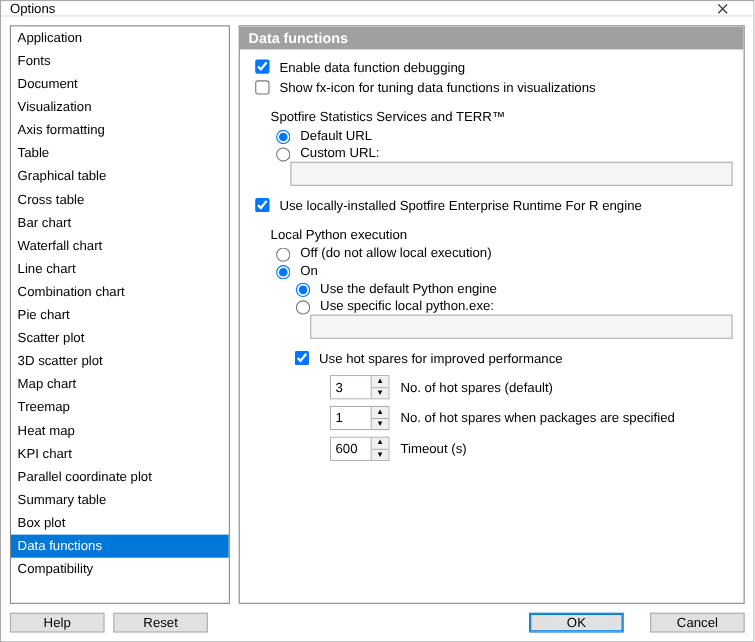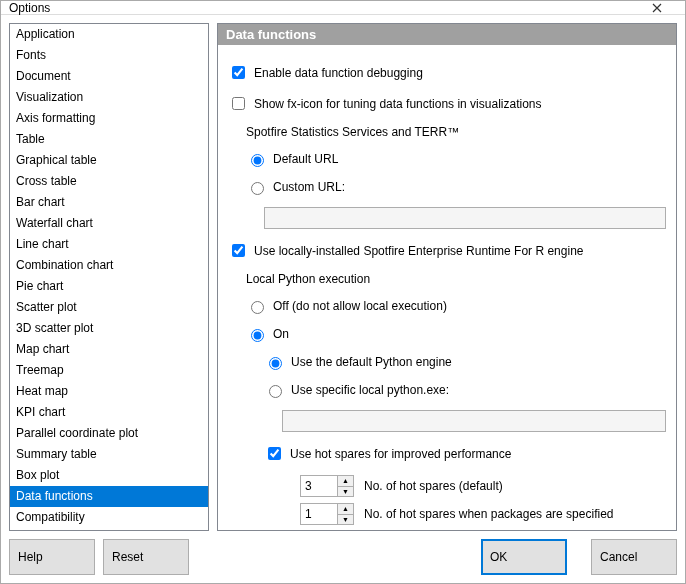--- a/index.html
+++ b/index.html
@@ -49,28 +49,28 @@
   }
   .category-item.selected {
     background: #0078d7;
     color: #fff;
   }
   .left-buttons {
     display: flex; gap: 8px;
     padding-top: 2px;
   }
   .btn {
-    height: 36px;
+    height: 18px;
     border: 1px solid #adadad;
     background: #e1e1e1;
     font: inherit;
     padding: 0 8px;
     cursor: pointer;
     min-width: 86px;
-    text-align: left;
+    text-align: center;
   }
   .btn.default {
     border: 1px solid #0078d7;
     box-shadow: inset 0 0 0 1px #0078d7;
   }
   .right-col {
     flex: 1; display: flex; flex-direction: column; min-width: 0;
   }
   .panel {
     flex: 1;
@@ -88,21 +88,21 @@
   }
   .panel-body {
     flex: 1;
     padding: 6px 10px 10px 10px;
     overflow-y: auto;
     color: #000;
   }
   .row {
     display: flex; align-items: center;
     gap: 6px;
-    margin: 12px 0;
+    margin: 0 0;
   }
   .chk, .rad {
     width: 13px; height: 13px;
     flex: 0 0 13px;
     cursor: pointer;
   }
   .group-label {
     margin: 10px 0 2px 18px;
     color: #000;
   }

